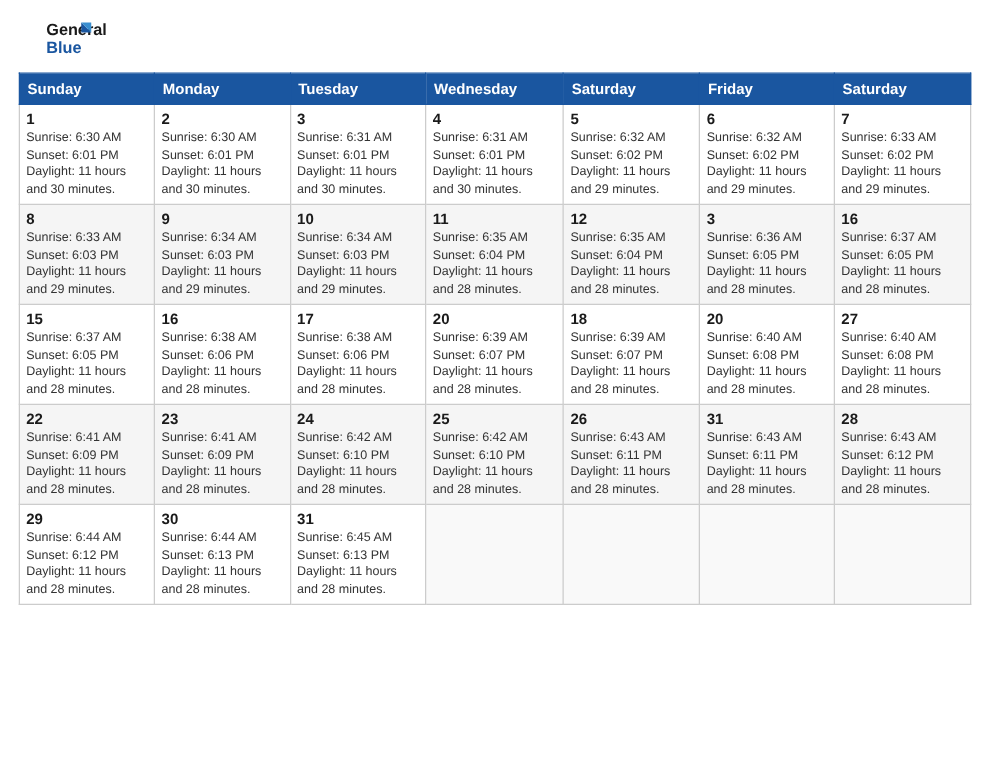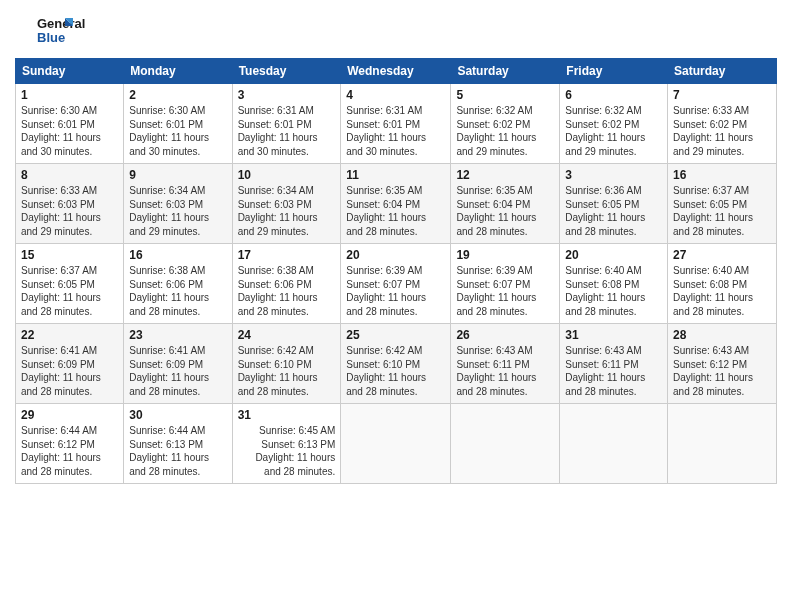--- a/index.html
+++ b/index.html
@@ -240,21 +240,21 @@
 and 28 minutes.</div>
           </td>
           <td>
             <span class="day-num">20</span>
             <div class="day-info" style="white-space: pre-line;">Sunrise: 6:39 AM
 Sunset: 6:07 PM
 Daylight: 11 hours
 and 28 minutes.</div>
           </td>
           <td>
-            <span class="day-num">19</span>
+            <span class="day-num">18</span>
             <div class="day-info" style="white-space: pre-line;">Sunrise: 6:39 AM
 Sunset: 6:07 PM
 Daylight: 11 hours
 and 28 minutes.</div>
           </td>
           <td>
             <span class="day-num">20</span>
             <div class="day-info" style="white-space: pre-line;">Sunrise: 6:40 AM
 Sunset: 6:08 PM
 Daylight: 11 hours
@@ -329,21 +329,21 @@
           </td>
           <td>
             <span class="day-num">30</span>
             <div class="day-info" style="white-space: pre-line;">Sunrise: 6:44 AM
 Sunset: 6:13 PM
 Daylight: 11 hours
 and 28 minutes.</div>
           </td>
           <td>
             <span class="day-num">31</span>
-            <div class="day-info" style="white-space: pre-line; text-align: right;">Sunrise: 6:45 AM
+            <div class="day-info" style="white-space: pre-line;">Sunrise: 6:45 AM
 Sunset: 6:13 PM
 Daylight: 11 hours
 and 28 minutes.</div>
           </td>
           <td class="empty-cell"></td>
           <td class="empty-cell"></td>
           <td class="empty-cell"></td>
           <td class="empty-cell"></td>
         </tr>
       </tbody>

